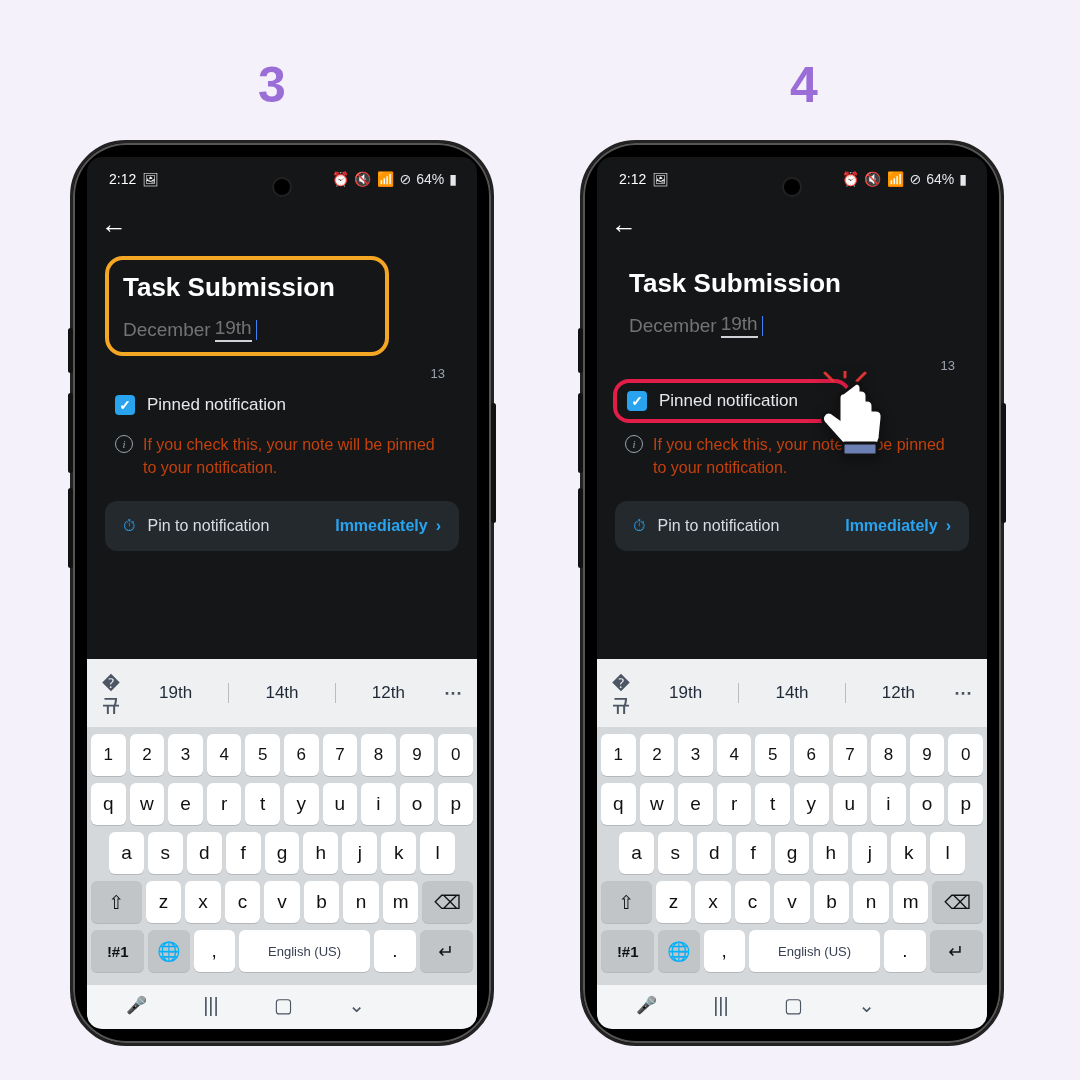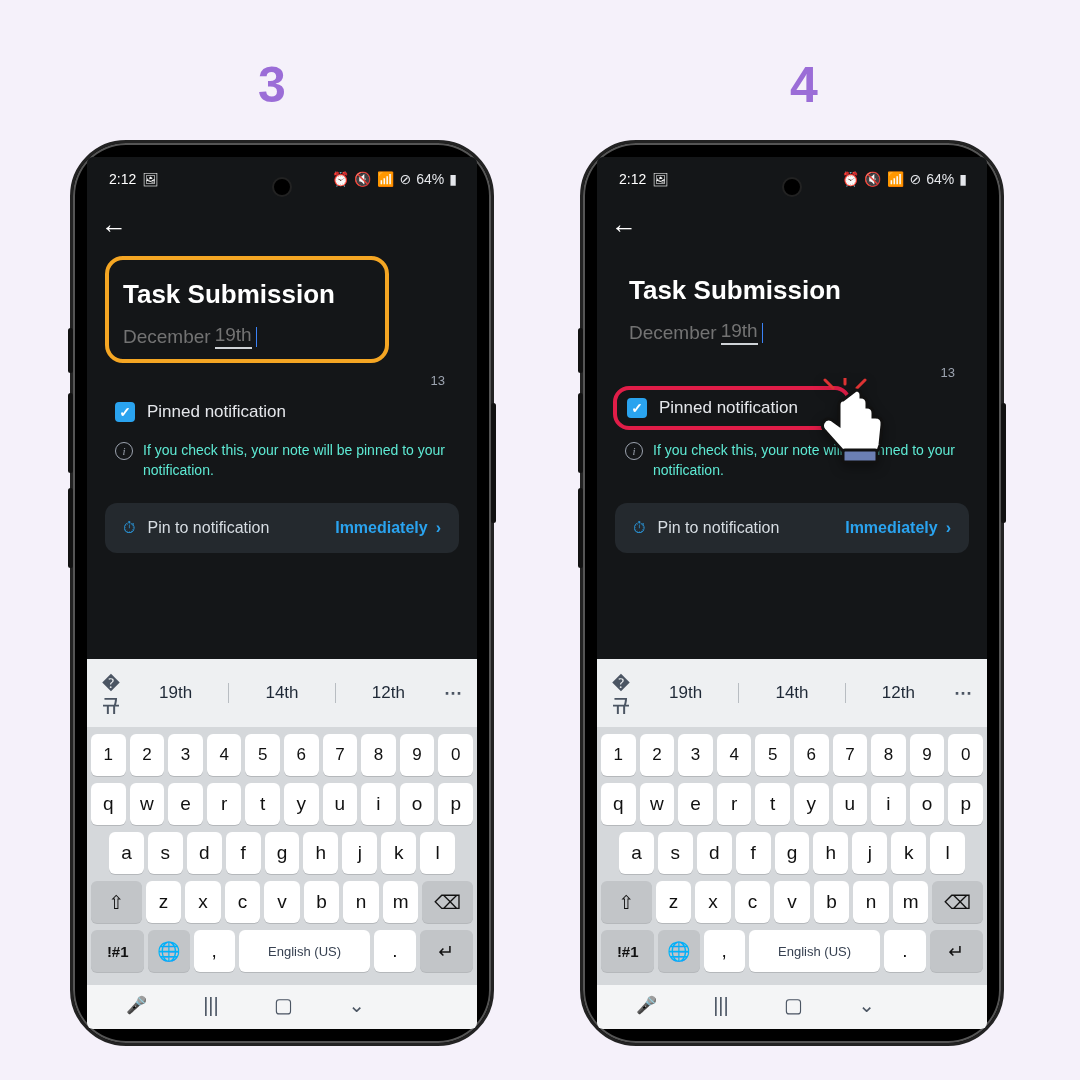--- a/index.html
+++ b/index.html
@@ -8,44 +8,44 @@
   .step-num.s3{left:258px}
   .step-num.s4{left:790px}
   .phone{position:absolute;top:140px;width:418px;height:900px;background:#000;border-radius:56px;border:3px solid #222;box-shadow:0 0 0 2px #555 inset}
   .phone.p3{left:70px}
   .phone.p4{left:580px}
   .side-btn{position:absolute;background:#111;border-radius:3px}
   .sb-l1{left:-5px;top:185px;width:5px;height:45px}
   .sb-l2{left:-5px;top:250px;width:5px;height:80px}
   .sb-l3{left:-5px;top:345px;width:5px;height:80px}
   .sb-r1{right:-5px;top:260px;width:5px;height:120px}
-  .screen{position:absolute;top:14px;left:14px;right:14px;bottom:14px;background:#141618;border-radius:6px;overflow:hidden}
+  .screen{position:absolute;top:14px;left:14px;right:14px;bottom:14px;background:#141618;border-radius:15px;overflow:hidden}
   .camera{position:absolute;top:20px;left:50%;transform:translateX(-50%);width:16px;height:16px;background:#000;border-radius:50%;border:2px solid #222}
   .status{display:flex;justify-content:space-between;align-items:center;padding:14px 20px 4px 22px;color:#fff;font-size:14px;font-weight:500}
   .status .left{display:flex;gap:6px;align-items:center}
   .status .right{display:flex;gap:5px;align-items:center}
   .pic{font-size:13px}
   .app{color:#e5e7eb}
   .back{padding:18px 14px 6px 14px}
   .arrow{font-size:26px;color:#fff;display:inline-block}
   .content{padding:10px 18px 0 18px}
   .title-box{padding:12px 14px 10px 14px;border-radius:18px}
   .hl-orange{border:4px solid #f5a623;width:248px}
-  .title{color:#fff;font-size:26px;font-weight:700;margin:7px 0 14px 0}
+  .title{color:#fff;font-size:26px;font-weight:700;margin:0 0 14px 0}
   .date-line{color:#737373;font-size:19px;display:flex;align-items:center;gap:4px}
   .underlined{border-bottom:2px solid #cfd3d7;padding-bottom:1px}
   .cursor{display:inline-block;width:1px;height:20px;background:#3b82f6;vertical-align:middle}
   .count{text-align:right;color:#9ca3af;font-size:13px;padding:10px 14px 6px 0}
   .row{display:flex;align-items:center;gap:12px;padding:8px 10px;border-radius:16px}
   .row.hl-red{border:4px solid #e11d48;width:210px;margin-left:-2px;position:relative}
   .chk{width:20px;height:20px;background:#2aa3ef;border-radius:4px;display:flex;align-items:center;justify-content:center;color:#fff;font-size:14px;font-weight:900}
   .rowlbl{color:#e5e7eb;font-size:17px}
   .help{display:flex;gap:10px;padding:10px 10px 18px 10px}
   .info{width:16px;height:16px;border:1.5px solid #9ca3af;border-radius:50%;display:flex;align-items:center;justify-content:center;color:#9ca3af;font-size:11px;flex:none;margin-top:2px;font-style:italic;font-family:serif}
-  .help-text{color:#5eead4;font-size:14px;line-height:1.45}
+  .help-text{color:#c2410c;font-size:16px;line-height:1.45}
   .pin-row{background:#24292e;border-radius:12px;padding:16px 18px;display:flex;align-items:center;justify-content:space-between;margin-top:4px}
   .pin-left{display:flex;align-items:center;gap:12px;color:#d7dde3;font-size:16px}
   .pin-right{display:flex;align-items:flex-start;gap:8px;color:#2aa3ef;font-size:16px;font-weight:600}
   .clock{color:#2aa3ef}
   .kbd-area{position:absolute;bottom:0;left:0;right:0}
   .sugg{background:#eef0f2;display:flex;align-items:center;justify-content:space-between;padding:10px 12px}
   .sugg .item{color:#1f2937;font-size:17px;flex:1;text-align:center}
   .sugg .sep{width:1px;height:20px;background:#b8bdc2}
   .sugg .end{font-size:18px;color:#4b5563;width:24px;text-align:center;font-weight:700}
   .keyboard{background:#d5d8db;padding:7px 4px 6px 4px}

